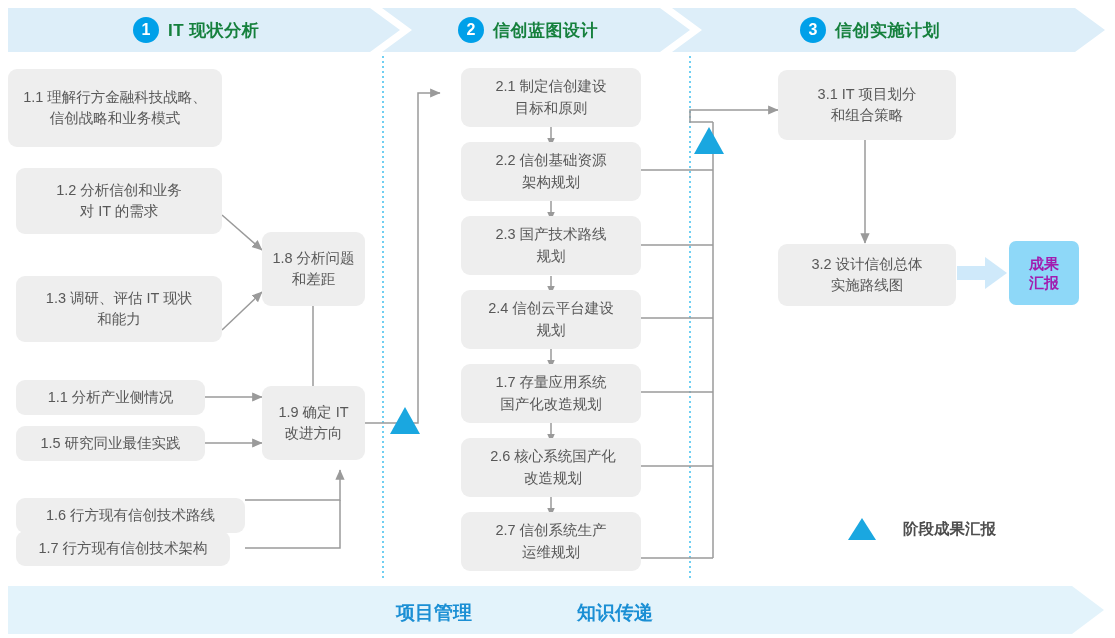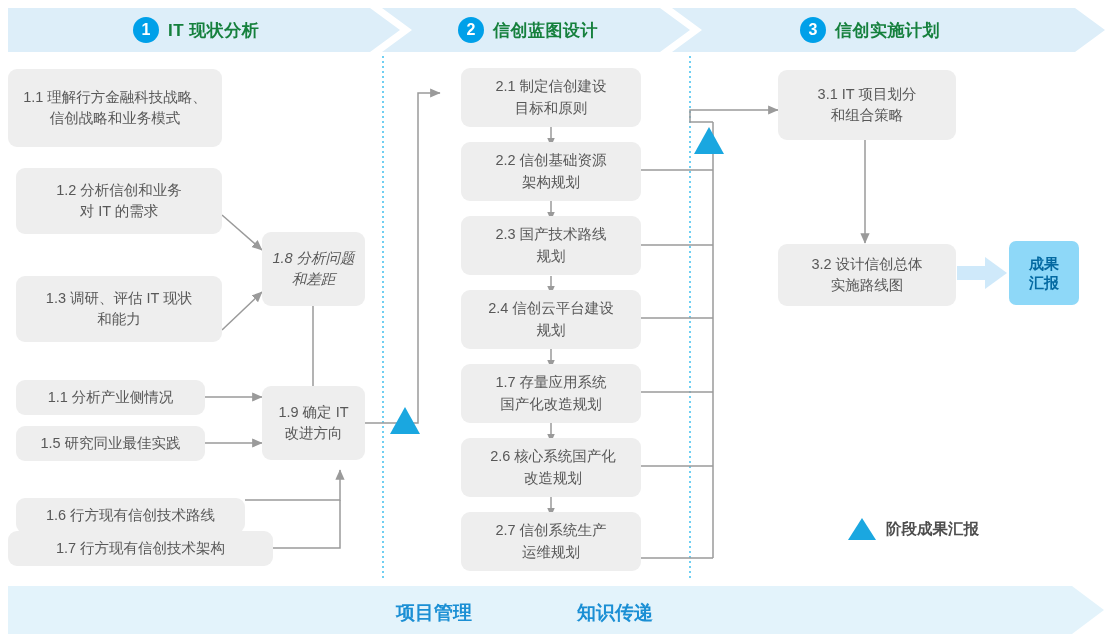--- a/index.html
+++ b/index.html
@@ -53,33 +53,33 @@
     box-sizing:border-box;
     padding:4px 8px;
     white-space:pre-line;
   }
 
   
   .result-badge{
     position:absolute;
     background:#8ed8f8;
     border-radius:7px;
-    color:#0369a1;
+    color:#a21caf;
     font-size:15px;
     font-weight:bold;
     line-height:1.3;
     display:flex;align-items:center;justify-content:center;
     text-align:center;
     white-space:pre-line;
   }
 
   
   .legend{
     position:absolute;
-    display:flex;align-items:center;gap:10px;
+    display:flex;align-items:center;gap:27px;
   }
   .legend-tri{
     width:0;height:0;
     border-left:14px solid transparent;
     border-right:14px solid transparent;
     border-bottom:22px solid #1aa7e0;
   }
   .legend-text{
     color:#4d4d4d;
     font-size:15.5px;
@@ -182,23 +182,23 @@
 
   <div class="box" style="left:8px;top:69px;width:214px;height:78px;">1.1 理解行方金融科技战略、
 信创战略和业务模式</div>
   <div class="box" style="left:16px;top:168px;width:206px;height:66px;">1.2 分析信创和业务
 对 IT 的需求</div>
   <div class="box" style="left:16px;top:276px;width:206px;height:66px;">1.3 调研、评估 IT 现状
 和能力</div>
   <div class="box" style="left:16px;top:380px;width:189px;height:35px;">1.1 分析产业侧情况</div>
   <div class="box" style="left:16px;top:426px;width:189px;height:35px;">1.5 研究同业最佳实践</div>
   <div class="box" style="left:16px;top:498px;width:229px;height:35px;">1.6 行方现有信创技术路线</div>
-  <div class="box" style="left:8px;top:531px;width:265px;height:35px;">1.7 行方现有信创技术架构</div>
-
-  <div class="box" style="left:262px;top:232px;width:103px;height:74px;font-style:italic;">1.8 分析问题
+  <div class="box" style="left:16px;top:531px;width:214px;height:35px;">1.7 行方现有信创技术架构</div>
+
+  <div class="box" style="left:262px;top:232px;width:103px;height:74px;">1.8 分析问题
 和差距</div>
   <div class="box" style="left:262px;top:386px;width:103px;height:74px;">1.9 确定 IT
 改进方向</div>
 
   <div class="box" style="left:461px;top:68px;width:180px;height:59px;">2.1 制定信创建设
 目标和原则</div>
   <div class="box" style="left:461px;top:142px;width:180px;height:59px;text-align:center;">2.2 信创基础资源
 架构规划</div>
   <div class="box" style="left:461px;top:216px;width:180px;height:59px;">2.3 国产技术路线
 规划</div>

